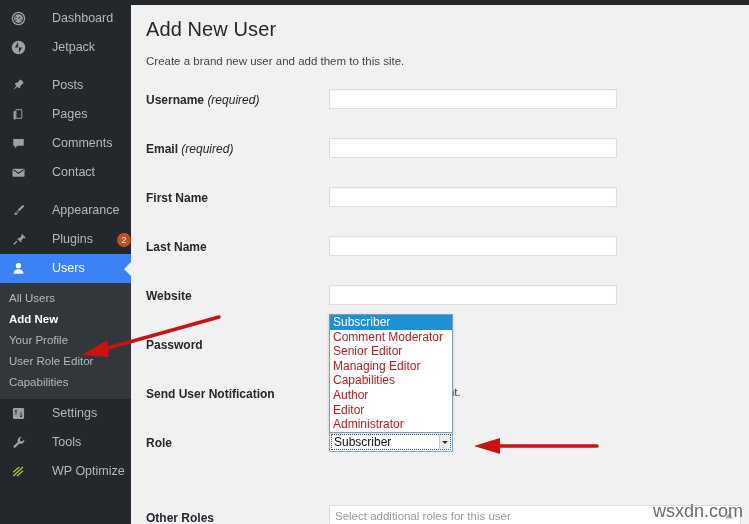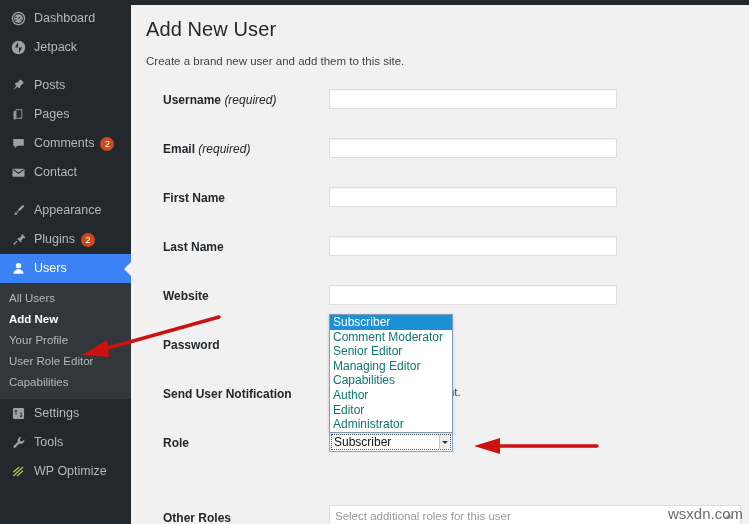--- a/index.html
+++ b/index.html
@@ -32,20 +32,21 @@
   .menu-item {
     position: relative;
     display: flex;
     align-items: center;
     height: 29px;
     padding-left: 9px;
     box-sizing: border-box;
     color: #b4b9be;
     font-size: 12.5px;
     white-space: nowrap;
+    gap: 18px;
   }
   .menu-item .ic {
     width: 18px;
     min-width: 18px;
     height: 18px;
     display: flex;
     align-items: center;
     justify-content: center;
     margin-right: 7px;
     color: #9ba1a6;
@@ -125,21 +126,21 @@
     color: #444;
     margin: 0 0 22px 0;
   }
 
   .form-row {
     position: relative;
     height: 49px;
   }
   .form-label {
     position: absolute;
-    left: 17px;
+    left: 0;
     top: 4px;
     font-size: 12px;
     font-weight: bold;
     color: #23282d;
     white-space: nowrap;
   }
   .form-label i {
     font-weight: normal;
     font-style: italic;
   }
@@ -214,21 +215,21 @@
     width: 124px;
     background: #ffffff;
     border: 1px solid #7e9db9;
     box-sizing: border-box;
     z-index: 40;
     padding: 0;
     box-shadow: 0 1px 3px rgba(0,0,0,.18);
   }
   .dropdown-list .opt {
     font-size: 12px;
-    color: #0f766e;
+    color: #b91c1c;
     line-height: 14.6px;
     padding: 0 3px;
     white-space: nowrap;
   }
   .dropdown-list .opt.selected {
     background: #1e90d5;
     color: #ffffff;
   }
 
   
@@ -262,21 +263,21 @@
     position: absolute;
     inset: 0;
     pointer-events: none;
     z-index: 60;
   }
 
   .watermark {
     position: absolute;
     right: 6px;
     bottom: 2px;
-    font-size: 15px;
+    font-size: 18px;
     color: #6b6b6b;
     z-index: 70;
     font-family: "Liberation Sans", sans-serif;
   }
 </style>
 </head>
 <body>
 
 <div id="root">
 

